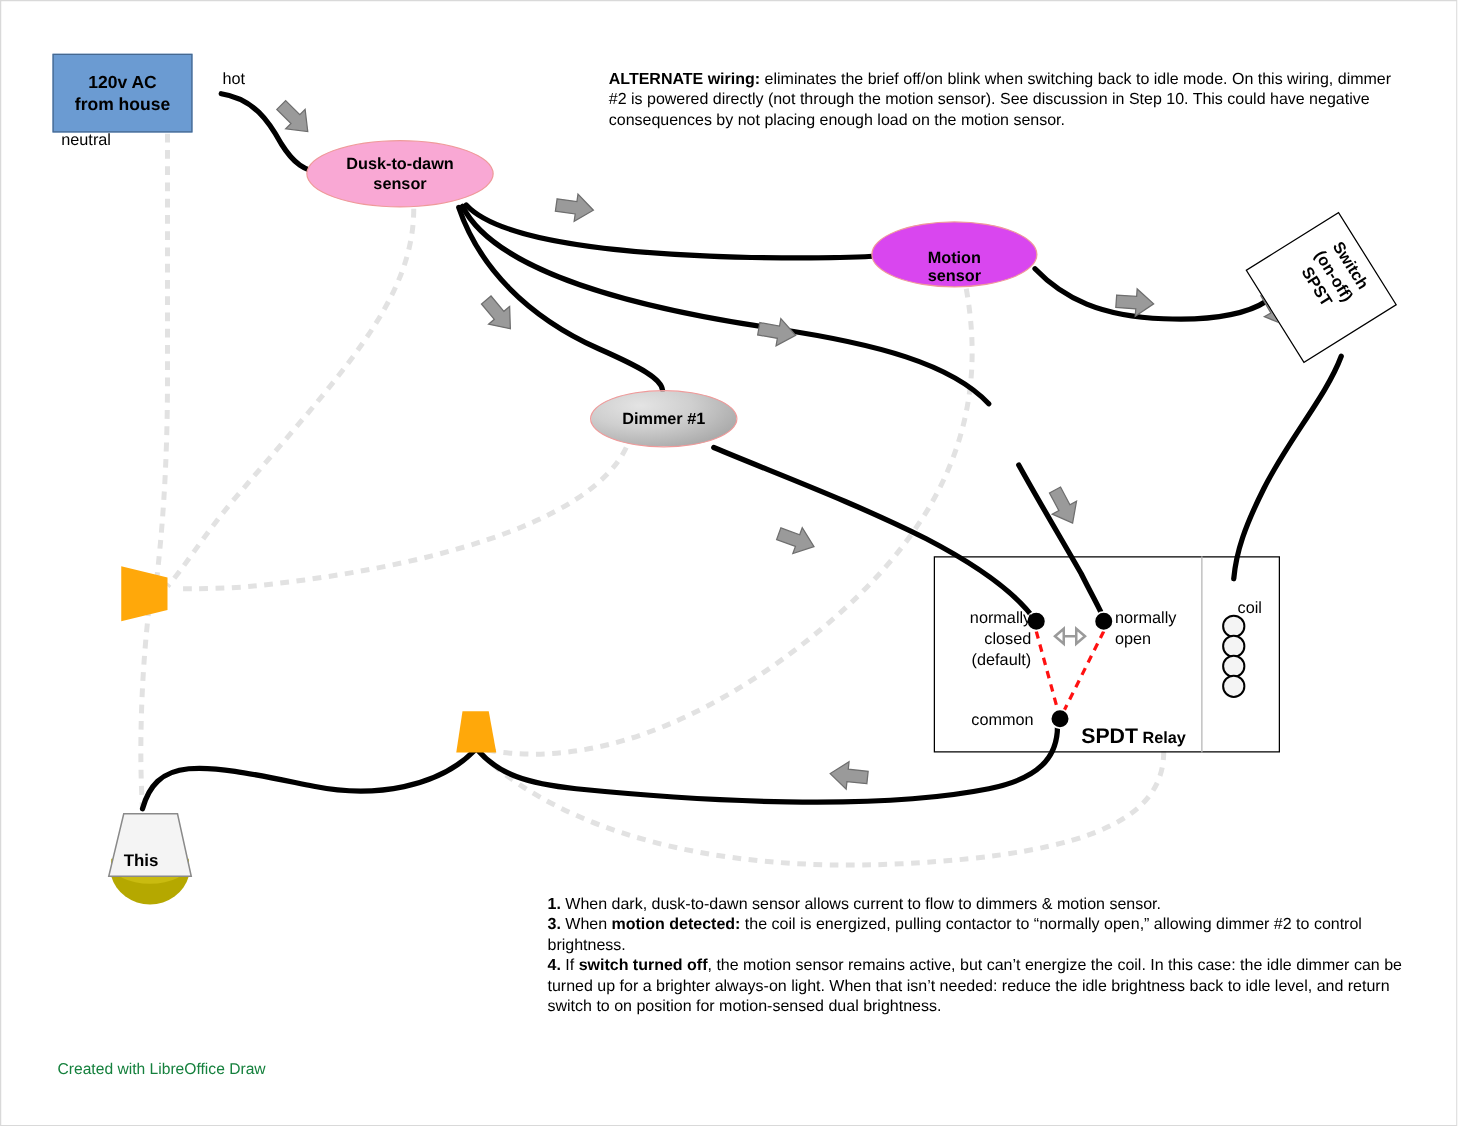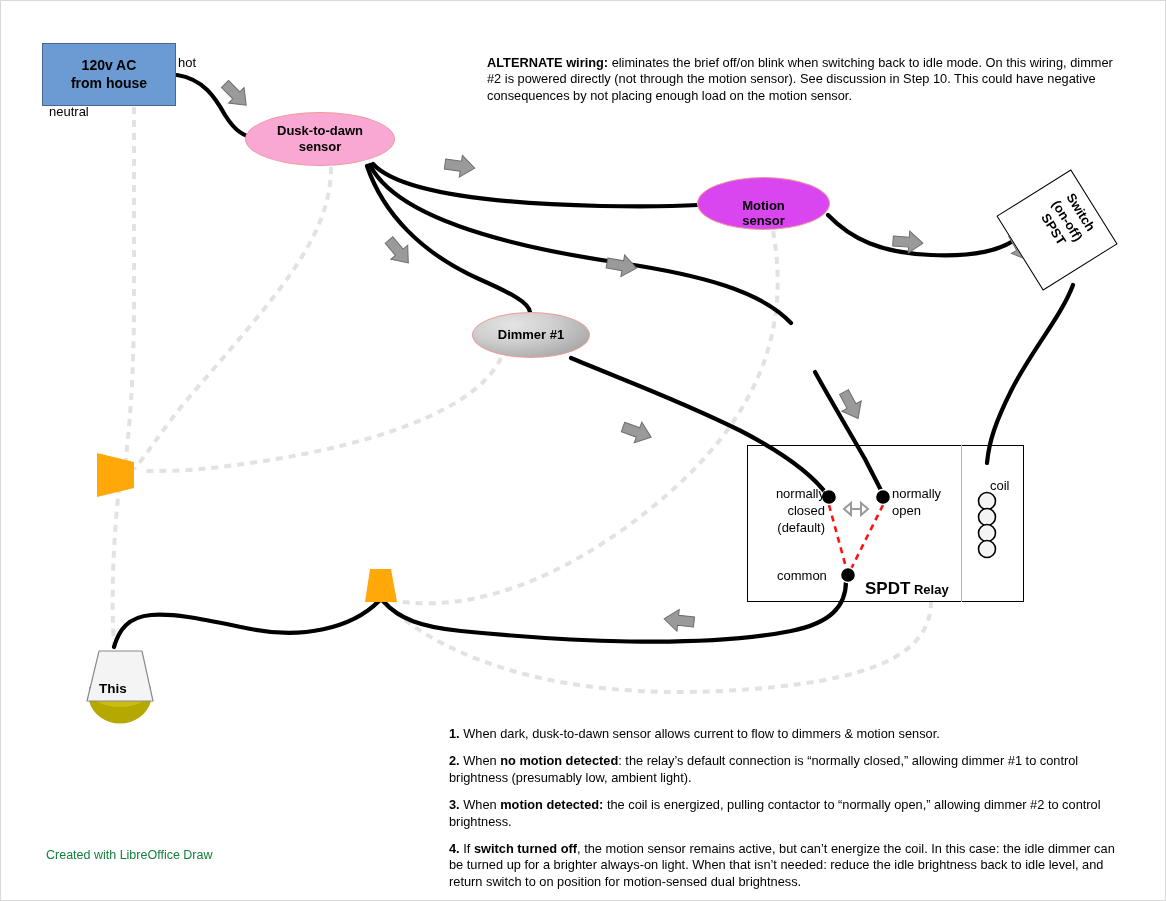--- a/index.html
+++ b/index.html
@@ -44,21 +44,21 @@
     font-size: 12.8px;
     margin-top: 14px;
   }
   #alt-note b { font-weight: bold; }
 
   
   #source-box {
     position: absolute;
     left: 41px;
     top: 42px;
-    width: 134px;
+    width: 112px;
     height: 63px;
     background: #6b9bd2;
     border: 1px solid #46688f;
     box-sizing: border-box;
     display: flex;
     align-items: center;
     justify-content: center;
     text-align: center;
     font-weight: bold;
     font-size: 14px;
@@ -161,21 +161,21 @@
   #lbl-coil    { left: 989px; top: 477px; }
 
   
   #steps {
     left: 437px;
     top: 714px;
     width: 692px;
     font-size: 12.8px;
   }
   #steps b { font-weight: bold; }
-  #steps .line { margin: 11px; }
+  #steps .line { margin: 0; }
 
   
   #light-label {
     left: 98px; top: 679px;
     font-size: 13.5px; font-weight: bold;
   }
 
   
   #credit {
     left: 45px; top: 846px;
@@ -351,23 +351,20 @@
     <span>Relay</span>
   </div>
 
   <div class="txt" id="light-label">This</div>
 
   <div class="txt" id="steps">
     <p class="line">
       <b>1.</b><span> When dark, dusk-to-dawn sensor allows current to flow to dimmers &amp; motion sensor.</span>
     </p>
     <p class="line">
-      <b>2.</b><span> When </span><b>no motion detected</b><span>: the relay’s default connection is “normally closed,” allowing dimmer #1 to control brightness (presumably low, ambient light).</span>
-    </p>
-    <p class="line">
       <b>3.</b><span> When </span><b>motion detected:</b><span> the coil is energized, pulling contactor to “normally open,” allowing dimmer #2 to control brightness.</span>
     </p>
     <p class="line">
       <b>4.</b><span> If </span><b>switch turned off</b><span>, the motion sensor remains active, but can’t energize the coil. In this case: the idle dimmer can be turned up for a brighter always-on light. When that isn’t needed: reduce the idle brightness back to idle level, and return switch to on position for motion-sensed dual brightness.</span>
     </p>
   </div>
 
   <div class="txt" id="credit">Created with LibreOffice Draw</div>
 
 </div>

